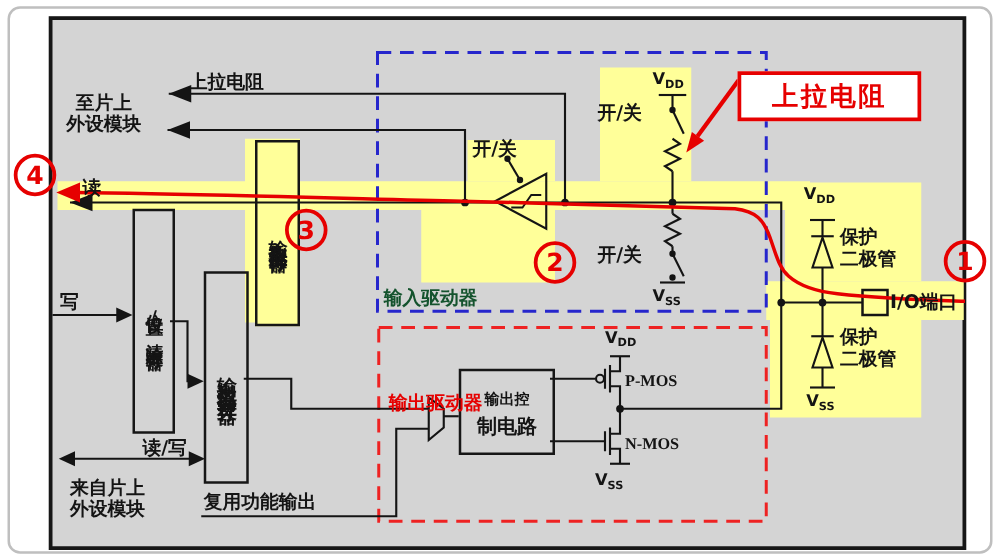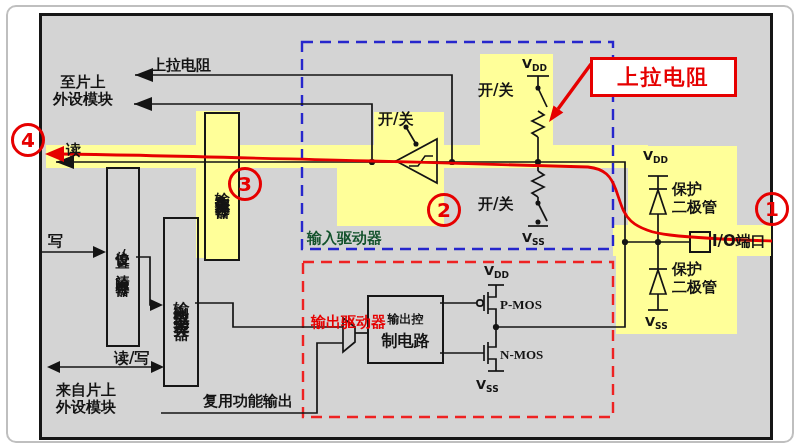--- a/index.html
+++ b/index.html
@@ -177,21 +177,21 @@
     <div>外设模块</div>
   </div>
   <div class="lbl" style="left:151px;top:57px;">上拉电阻</div>
   <div class="lbl" style="left:66px;top:142px;">读</div>
   <div class="lbl" style="left:48px;top:233px;">写</div>
   <div class="lbl" style="left:78px;top:350px;margin-left:36px;">读/写</div>
   <div class="lbl center" style="left:48px;top:382px;width:76px;">
     <div>来自片上</div>
     <div>外设模块</div>
   </div>
-  <div class="lbl" style="left:163px;top:393px;margin-left:40px;">复用功能输出</div>
+  <div class="lbl" style="left:163px;top:393px;">复用功能输出</div>
 
   <div class="lbl blue" style="left:307px;top:230px;">输入驱动器</div>
   <div class="lbl red" style="left:311px;top:266px;margin-top:48px;">输出驱动器</div>
 
   <div class="lbl" style="left:378px;top:111px;">开/关</div>
   <div class="lbl" style="left:478px;top:82px;">开/关</div>
   <div class="lbl" style="left:478px;top:196px;">开/关</div>
 
   <div class="vlabel" style="left:522px;top:56px;"><span>V</span><span class="sub">DD</span></div>
   <div class="vlabel" style="left:522px;top:230px;"><span>V</span><span class="sub">SS</span></div>

